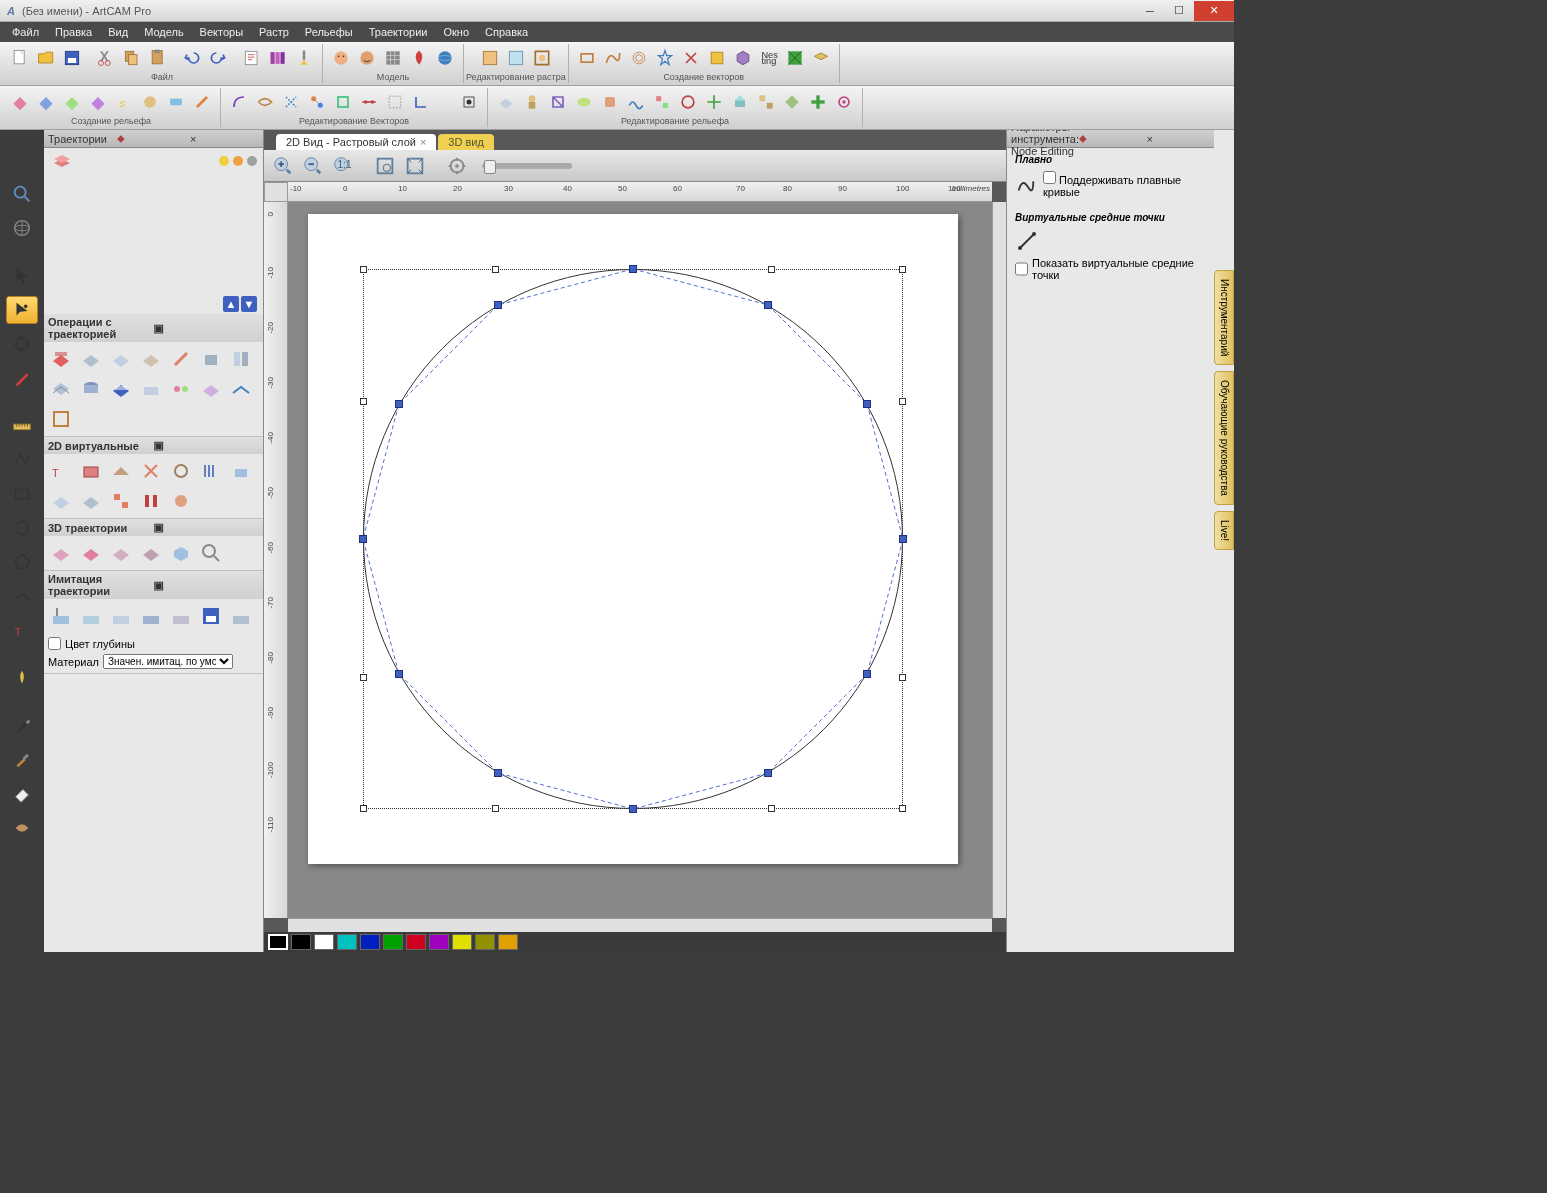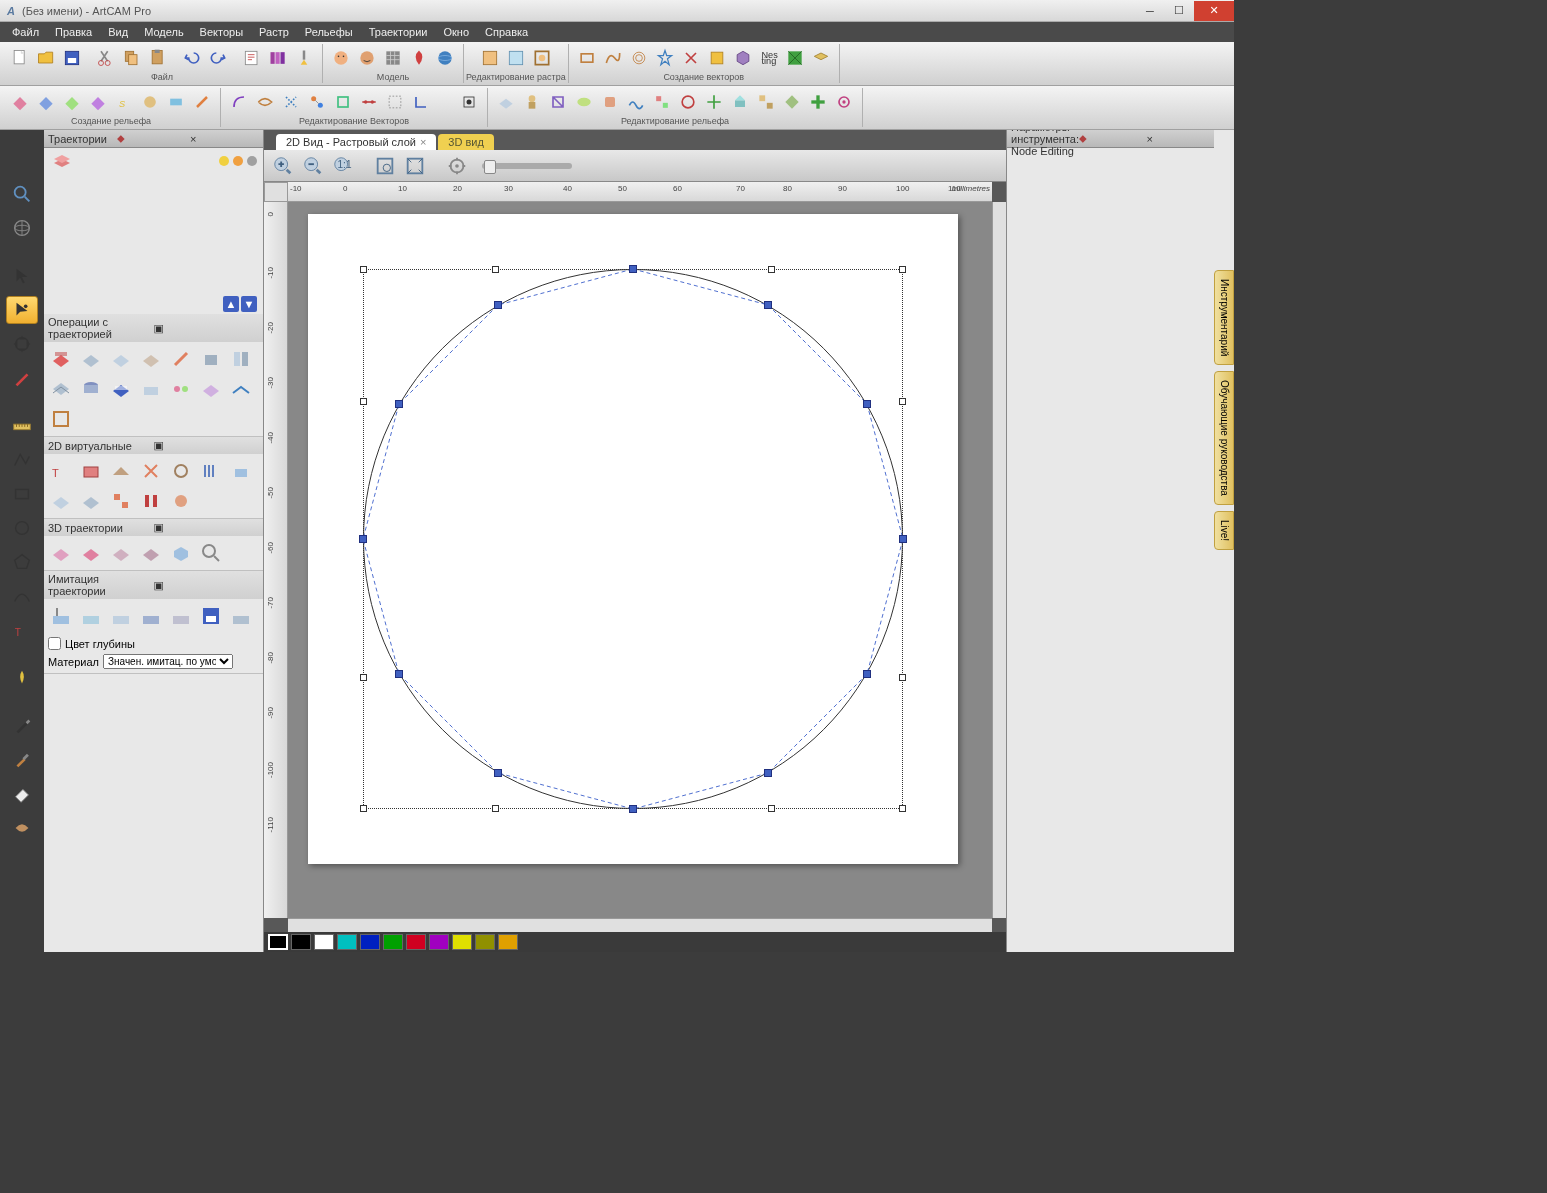--- a/index.html
+++ b/index.html
@@ -22,21 +22,21 @@
 .body-area { flex: 1; display: flex; overflow: hidden; }
 .left-tools { width: 44px; background: #3c3c3c; padding-top: 50px; display: flex; flex-direction: column; align-items: center; gap: 6px; }
 .lt-icon { width: 32px; height: 28px; display: flex; align-items: center; justify-content: center; border-radius: 3px; }
 .lt-icon.active { background: linear-gradient(#ffd970, #f0b030); border: 1px solid #b08020; }
 .lt-icon svg { width: 22px; height: 22px; }
 .traj-panel { width: 220px; background: #e8e8e8; display: flex; flex-direction: column; border-right: 1px solid #888; }
 .panel-header { height: 18px; background: linear-gradient(#d0d0d0, #b8b8b8); display: flex; align-items: center; padding: 0 4px; border-bottom: 1px solid #888; }
 .panel-header span { flex: 1; color: #333; }
 .traj-section { border-bottom: 1px solid #c0c0c0; }
 .traj-section-header { background: linear-gradient(#e0e0e0, #d0d0d0); padding: 2px 4px; font-size: 10px; color: #333; display: flex; align-items: center; }
-.traj-section-header span { flex: 1; }
+.traj-section-header span { flex: 1; font-weight: bold; }
 .traj-grid { display: flex; flex-wrap: wrap; padding: 3px; gap: 2px; }
 .traj-icon { width: 28px; height: 28px; display: flex; align-items: center; justify-content: center; }
 .traj-icon svg { width: 24px; height: 24px; }
 .traj-bottom { padding: 4px; font-size: 10px; }
 .traj-bottom label { display: flex; align-items: center; gap: 4px; margin-bottom: 4px; }
 .traj-bottom select { width: 130px; font-size: 10px; }
 .center-area { flex: 1; display: flex; flex-direction: column; background: #585858; }
 .tabs { height: 20px; display: flex; align-items: flex-end; padding-left: 12px; }
 .tab { padding: 2px 10px; border-radius: 4px 4px 0 0; margin-right: 2px; font-size: 10px; display: flex; align-items: center; gap: 4px; }
 .tab.active { background: #fff; color: #333; }
@@ -1010,20 +1010,43 @@
         <div class="color-sw" style="background:#e0a000"></div>
       </div>
     </div>
 
     <div class="right-panel">
       <div class="panel-header">
         <span>Параметры инструмента: Node Editing</span>
         <span style="color:#b04040">⬥</span>
         <span style="margin-left:4px">×</span>
       </div>
+      <div class="rp-section">
+        <div class="rp-heading">Плавно</div>
+        <div class="rp-row">
+          <svg viewBox="0 0 24 24">
+              <path d="M4 18 Q8 4 14 14 T20 8" fill="none" stroke="#333" stroke-width="2"></path>
+            </svg>
+          <label><input type="checkbox" style=""> <span>Поддерживать плавные кривые</span></label>
+        </div>
+      </div>
+      <div class="rp-section">
+        <div class="rp-heading">Виртуальные средние точки</div>
+        <div class="rp-row">
+          <svg viewBox="0 0 24 24">
+              <path d="M5 19 L19 5" stroke="#333" stroke-width="2"></path>
+              <circle cx="5" cy="19" r="2" fill="#333"></circle>
+              <circle cx="19" cy="5" r="2" fill="#333"></circle>
+            </svg>
+        </div>
+        <label style="display:flex;gap:4px;font-size:10px">
+            <input type="checkbox" style=""> 
+            <span>Показать виртуальные средние точки</span>
+          </label>
+      </div>
     </div>
 
     <div class="side-tabs" style="position:relative;width:20px">
       <div class="side-tab">Инструментарий</div>
       <div class="side-tab">Обучающие руководства</div>
       <div class="side-tab">Live!</div>
     </div>
   </div>
 
 </div>

